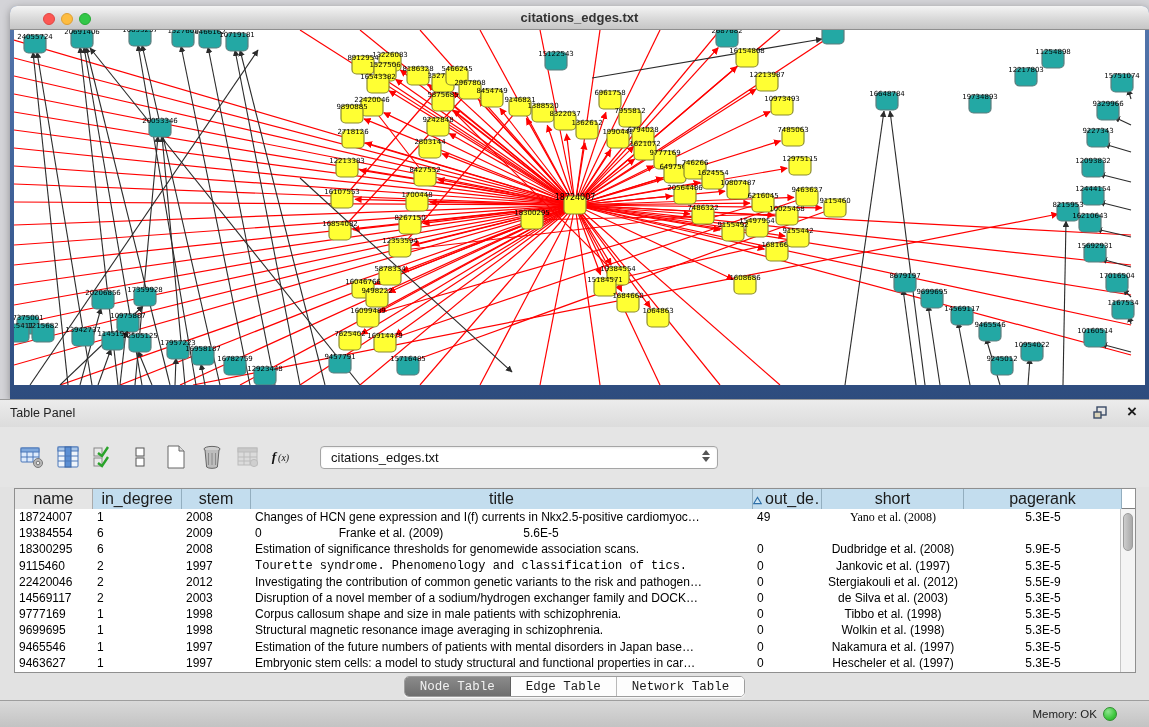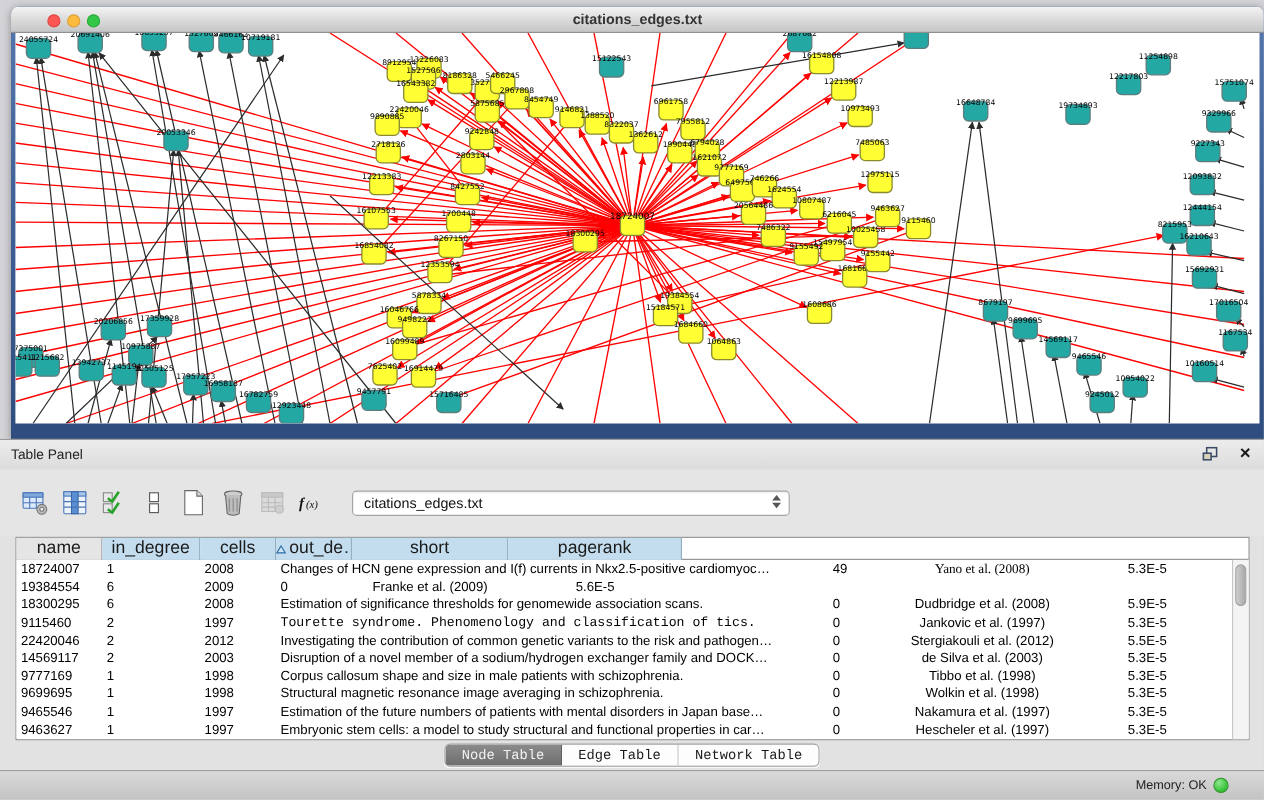--- a/index.html
+++ b/index.html
@@ -794,21 +794,22 @@
           <span class="up"></span>
             <span class="down"></span>
         </span>
       </div>
     </div>
 
     <div id="grid">
       <div class="hdr-row" id="hdr-row">
           <div class="hdr-cell gray" style="width: 78px;">name</div>
           <div class="hdr-cell" style="width: 89px;">in_degree</div>
-          <div class="hdr-cell" style="width: 69px;">cells</div>
+          <div class="hdr-cell" style="width: 69px;">stem</div>
+          <div class="hdr-cell" style="width: 502px;">title</div>
           <div class="hdr-cell" style="width: 69px;"><svg class="sort-tri" viewBox="0 0 10 9">
               <polygon points="5,1 9.3,8 0.7,8" fill="#cfe7f6" stroke="#2e6fa8" stroke-width="1.2"></polygon>
             </svg>out_de…</div>
           <div class="hdr-cell" style="width: 142px;">short</div>
           <div class="hdr-cell" style="width: 158px;">pagerank</div>
         </div>
       <div id="body-rows">
           <div class="body-row">
             <div class="body-cell" style="width: 78px;">18724007</div>
             <div class="body-cell" style="width: 89px;">1</div>
@@ -844,21 +845,21 @@
             <div class="body-cell center" style="width: 142px;">Jankovic et al. (1997)</div>
             <div class="body-cell center" style="width: 158px;">5.3E-5</div>
           </div>
           <div class="body-row">
             <div class="body-cell" style="width: 78px;">22420046</div>
             <div class="body-cell" style="width: 89px;">2</div>
             <div class="body-cell" style="width: 69px;">2012</div>
             <div class="body-cell" style="width: 502px;">Investigating the contribution of common genetic variants to the risk and pathogen…</div>
             <div class="body-cell" style="width: 69px;">0</div>
             <div class="body-cell center" style="width: 142px;">Stergiakouli et al. (2012)</div>
-            <div class="body-cell center" style="width: 158px;">5.5E-5</div>
+            <div class="body-cell center" style="width: 158px;">5.5E-9</div>
           </div>
           <div class="body-row">
             <div class="body-cell" style="width: 78px;">14569117</div>
             <div class="body-cell" style="width: 89px;">2</div>
             <div class="body-cell" style="width: 69px;">2003</div>
             <div class="body-cell" style="width: 502px;">Disruption of a novel member of a sodium/hydrogen exchanger family and DOCK…</div>
             <div class="body-cell" style="width: 69px;">0</div>
             <div class="body-cell center" style="width: 142px;">de Silva et al. (2003)</div>
             <div class="body-cell center" style="width: 158px;">5.3E-5</div>
           </div>

